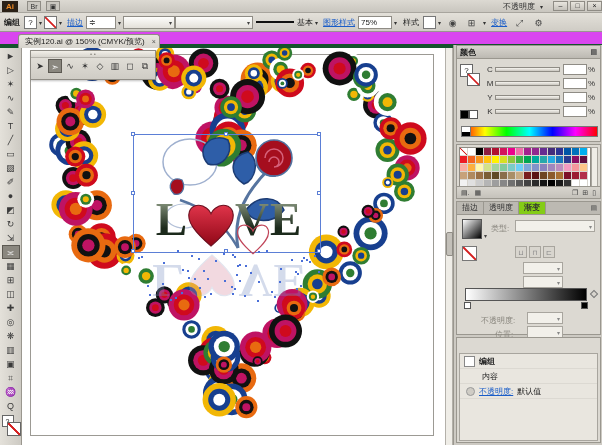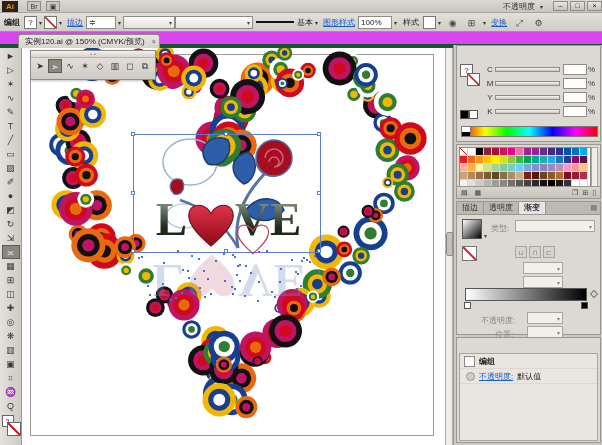--- a/index.html
+++ b/index.html
@@ -70,21 +70,21 @@
   #v-scroll { left:445px; top:48px; width:8px; height:397px; background:#efede7; border-left:1px solid #b3b0a9; border-right:1px solid #b3b0a9; }
   #dock-grip { left:446px; top:232px; width:7px; height:24px; background:#c3c0b9; border:1px solid #8f8c85; border-radius:2px 0 0 2px; }
 
   
   #dock { left:453px; top:45px; width:149px; height:400px; background:#cdcac3; border-left:1px solid #9a978f; font-size:8px; color:#222; }
   .panel { position:absolute; left:2px; width:145px; background:#dcd9d2; border:1px solid #9a978f; }
   .phead { height:13px; background:linear-gradient(#d8d5ce,#bcb9b2); border-bottom:1px solid #9a978f; display:flex; align-items:center; padding:0 3px; font-weight:bold; }
   .phead .pmenu { margin-left:auto; font-size:7px; color:#555; }
   .tabs { display:flex; height:13px; background:#bcb9b2; border-bottom:1px solid #9a978f; }
   .tab { padding:0 5px; line-height:12px; border-right:1px solid #9a978f; color:#333; white-space:nowrap; }
-  .tab.on { background:#e5e5e5; font-weight:bold; }
+  .tab.on { background:#84cc16; font-weight:bold; }
   .tabs .pmenu { margin-left:auto; font-size:7px; color:#555; padding:0 3px; line-height:12px; }
 
   
   #p-color { top:0; height:97px; }
   .ch-row { display:flex; align-items:center; height:13px; margin:1px 3px 1px 0; }
   .ch-letter { width:10px; text-align:center; color:#333; }
   .ch-track { flex:1; height:5px; border:1px solid #8f8c85; background:linear-gradient(#f6f4ef,#c9c6bf); }
   .ch-val { width:24px; height:11px; border:1px solid #8f8c85; background:#fff; margin-left:3px; }
   .ch-pct { width:9px; text-align:center; color:#333; }
   #color-proxy { position:absolute; left:3px; top:18px; width:22px; height:30px; }
@@ -149,21 +149,21 @@
   <span class="dd-arrow">▾</span>
   <span class="cb-link">描边</span>
   <span class="cb-field" style="width:30px;">≑</span>
   <span class="dd-arrow">▾</span>
   <span class="cb-dd" style="width:52px;">▾</span>
   <span class="cb-dd" style="width:78px;">▾</span>
   <span class="stroke-line"></span>
   <span>基本</span>
   <span class="dd-arrow">▾</span>
   <span class="cb-link">图形样式</span>
-  <span class="cb-field" style="width:34px;">100%</span>
+  <span class="cb-field" style="width:34px;">75%</span>
   <span class="dd-arrow">▾</span>
   <span class="cb-label">样式</span>
   <span class="swbox"></span>
   <span class="dd-arrow">▾</span>
   <span class="cb-ico">◉</span>
   <span class="cb-ico">⊞</span>
   <span class="dd-arrow">▾</span>
   <span class="cb-link">变换</span>
   <span class="cb-ico">⤢</span>
   <span class="cb-ico">⚙</span>
@@ -1090,20 +1090,24 @@
       </div>
   </div>
 </div>
 
 <div class="abs" id="v-scroll"></div>
 <div class="abs" id="dock-grip"></div>
 
 <div class="abs" id="dock">
 
   <div class="panel" id="p-color">
+    <div class="phead">
+      <span>颜色</span>
+      <span class="pmenu">▤</span>
+    </div>
     <div id="color-proxy">
       <div style="position:absolute;left:0;top:0;width:13px;height:13px;border:1px solid #666;background:#fff;font-size:8px;text-align:center;line-height:12px;">?</div>
       <div style="position:absolute;left:7px;top:9px;width:13px;height:13px;border:1px solid #666;background:#fff;">
         <div style="position:absolute;inset:0;background:linear-gradient(to top right, transparent 42%, #d42020 47%, #d42020 53%, transparent 58%);"></div>
       </div>
     </div>
     <div id="cmyk-rows" style="position:absolute;left:28px;top:16px;width:114px;">
         <div class="ch-row">
           <span class="ch-letter">C</span>
           <span class="ch-track"></span>
@@ -1260,20 +1264,23 @@
     <span class="g-label" style="left:38px;top:127px;">位置:</span>
     <div class="g-field" style="left:70px;top:124px;width:36px;">▾</div>
   </div>
 
   <div class="panel" id="p-appearance">
     <div id="app-list">
       <div class="ap-row">
         <span class="ap-thumb"></span>
         <span style="font-weight:bold;">编组</span>
       </div>
+      <div class="ap-row" style="padding-left:22px;">
+        <span>内容</span>
+      </div>
       <div class="ap-row" style="padding-left:6px;">
         <span class="ap-eye"></span>
         <span class="ap-link">不透明度:</span>
         <span>默认值</span>
       </div>
     </div>
   </div>
 </div>
 
 </body></html>

